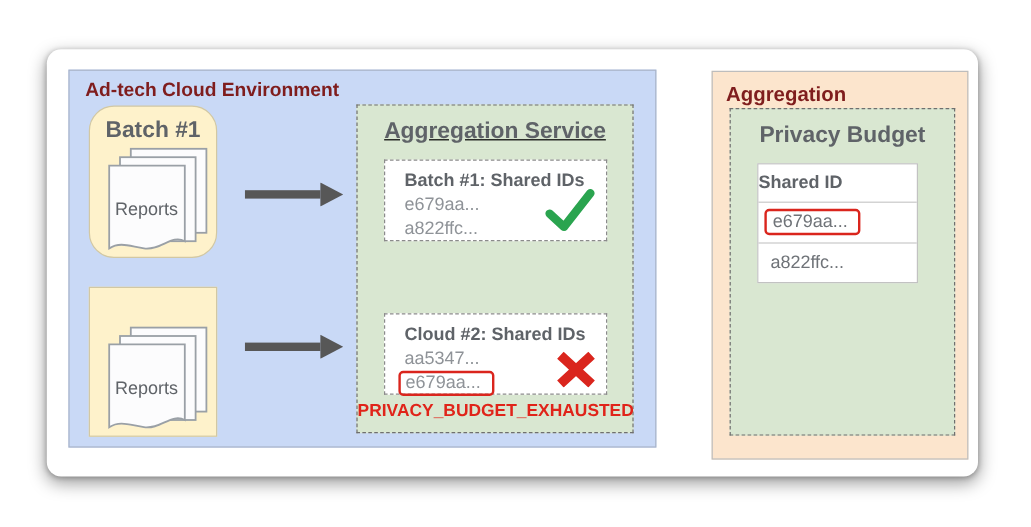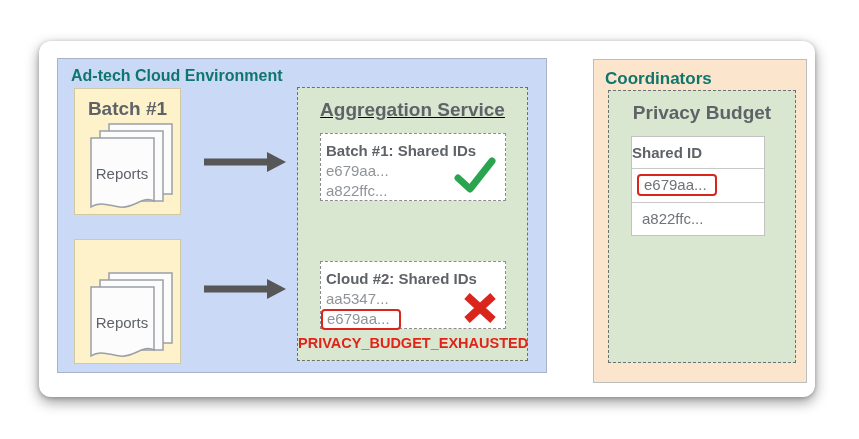--- a/index.html
+++ b/index.html
@@ -16,28 +16,28 @@
     box-shadow:0 5px 14px rgba(0,0,0,0.40), 0 1px 4px rgba(0,0,0,0.22);
   }
 
   
   .panel-blue {
     position:absolute; left:18px; top:17px; width:490px; height:315px;
     background:#c9d9f6; border:1.5px solid #a9b3c8;
   }
   .panel-label {
     position:absolute; left:13px; top:8px;
-    font-size:16px; font-weight:700; color:#0f766e; white-space:nowrap;
+    font-size:16px; font-weight:700; color:#7f1d1d; white-space:nowrap;
   }
 
   .batch {
     position:absolute; left:16px; width:107px;
     background:#fef2cb; border:1.5px solid #d2c8a3;
   }
-  .batch-1 { top:29px; height:127px; }
+  .batch-1 { top:29px; height:127px;border-radius:21px; }
   .batch-2 { top:180px; height:125px; }
   .batch-title {
     text-align:center; margin-top:9px;
     font-size:19px; font-weight:700; color:#5f6368;
   }
   .papers { position:absolute; left:4px; bottom:4px; }
 
   .arrow { position:absolute; left:146px; }
   .arrow-1 { top:93px; }
   .arrow-2 { top:220px; }
@@ -47,21 +47,21 @@
     position:absolute; left:239px; top:28px; width:231px; height:274px;
     background:#d9e7d1; border:1.5px dashed #6f6f6f;text-decoration:underline;
   }
   .service-title, .budget-title {
     text-align:center; margin-top:11px;
     font-size:19px; font-weight:700; color:#5f6368; white-space:nowrap;
   }
   .result {
     position:absolute; left:22px; width:186px; height:68px;
     background:#ffffff; border:1.5px dashed #8b8b8b;
-    padding:6px 5px 0;
+    padding:6px 16px 0;
   }
   .result-1 { top:45px; }
   .result-2 { top:173px; }
   .result-title { font-size:15px; font-weight:700; color:#5f6368; line-height:21px; white-space:nowrap; }
   .id-line { font-size:15px; color:#8f9398; line-height:20px; }
   .red-frame {
     display:inline-block; border:2.5px solid #da251d; border-radius:4px;
     padding:0 9px 1px 4px; margin-left:-5px; line-height:16px;
   }
   .status-icon { position:absolute; right:9px; bottom:7px; }
@@ -154,21 +154,21 @@
           <svg class="status-icon" width="34" height="30" viewBox="0 0 34 30" style="right:8px; bottom:5px;">
             <path d="M4 3 L30 27 M30 3 L4 27" stroke="#da251d" stroke-width="8" fill="none"></path>
           </svg>
         </div>
 
         <div class="error-label">PRIVACY_BUDGET_EXHAUSTED</div>
       </div>
     </div>
 
     <div class="panel-orange">
-      <div class="panel-label">Coordinators</div>
+      <div class="panel-label">Aggregation</div>
 
       <div class="budget">
         <div class="budget-title">Privacy Budget</div>
 
         <div class="shared-table">
           <div class="table-header">Shared ID</div>
           <div class="table-row">
             <span class="red-frame">e679aa...</span>
           </div>
           <div class="table-row">a822ffc...</div>

